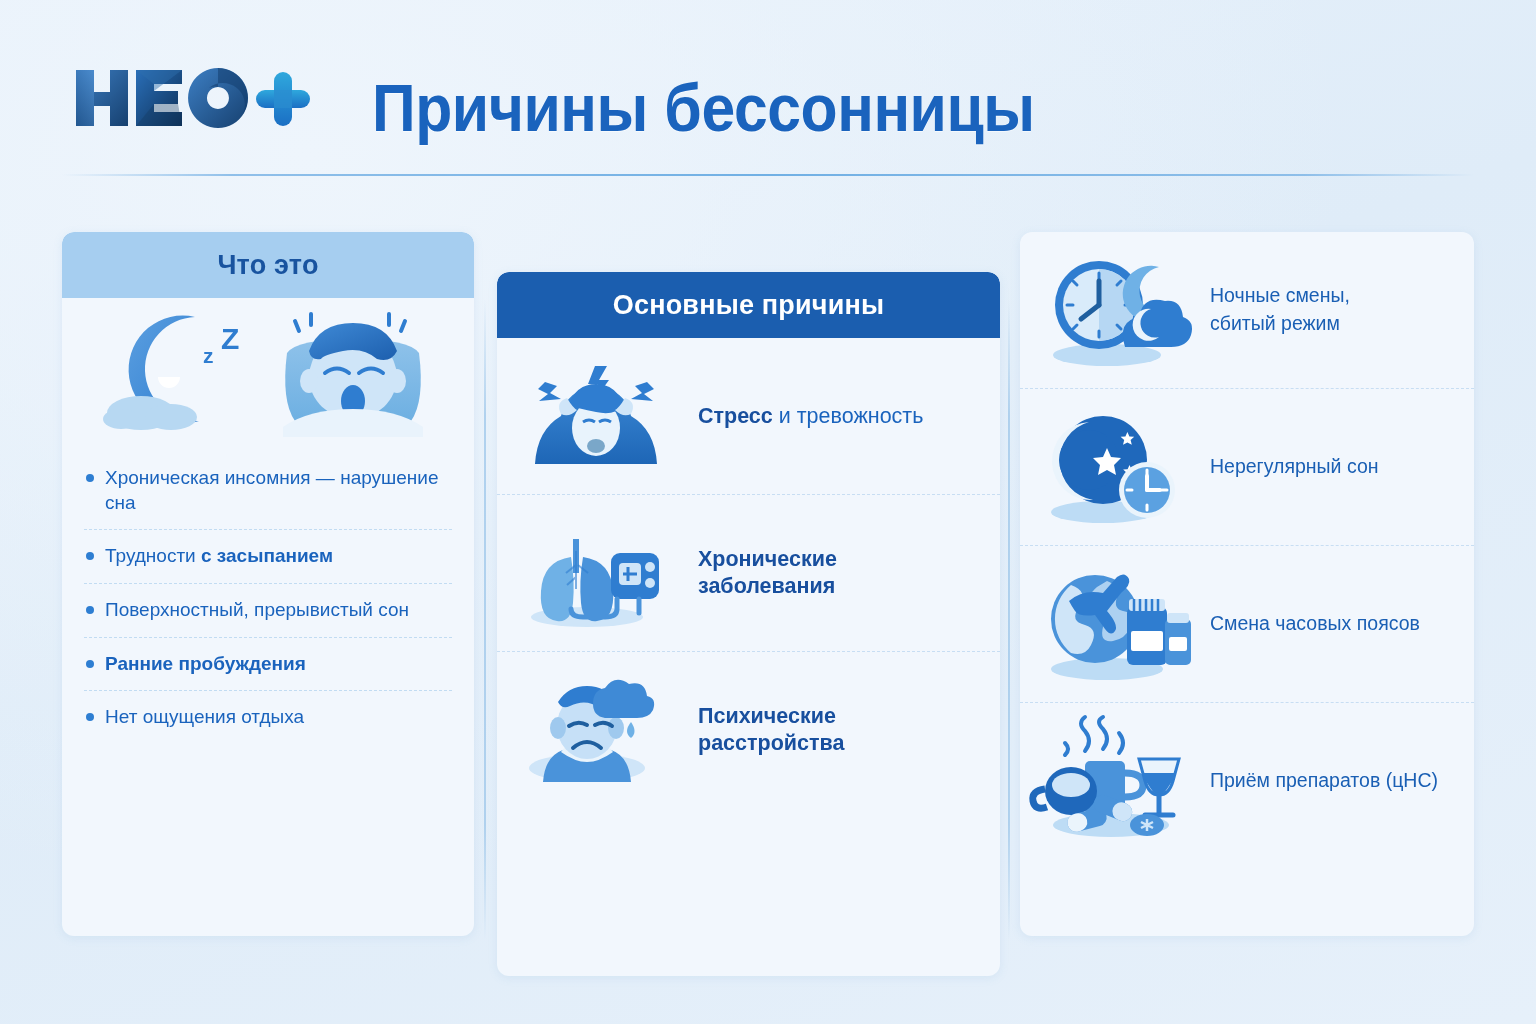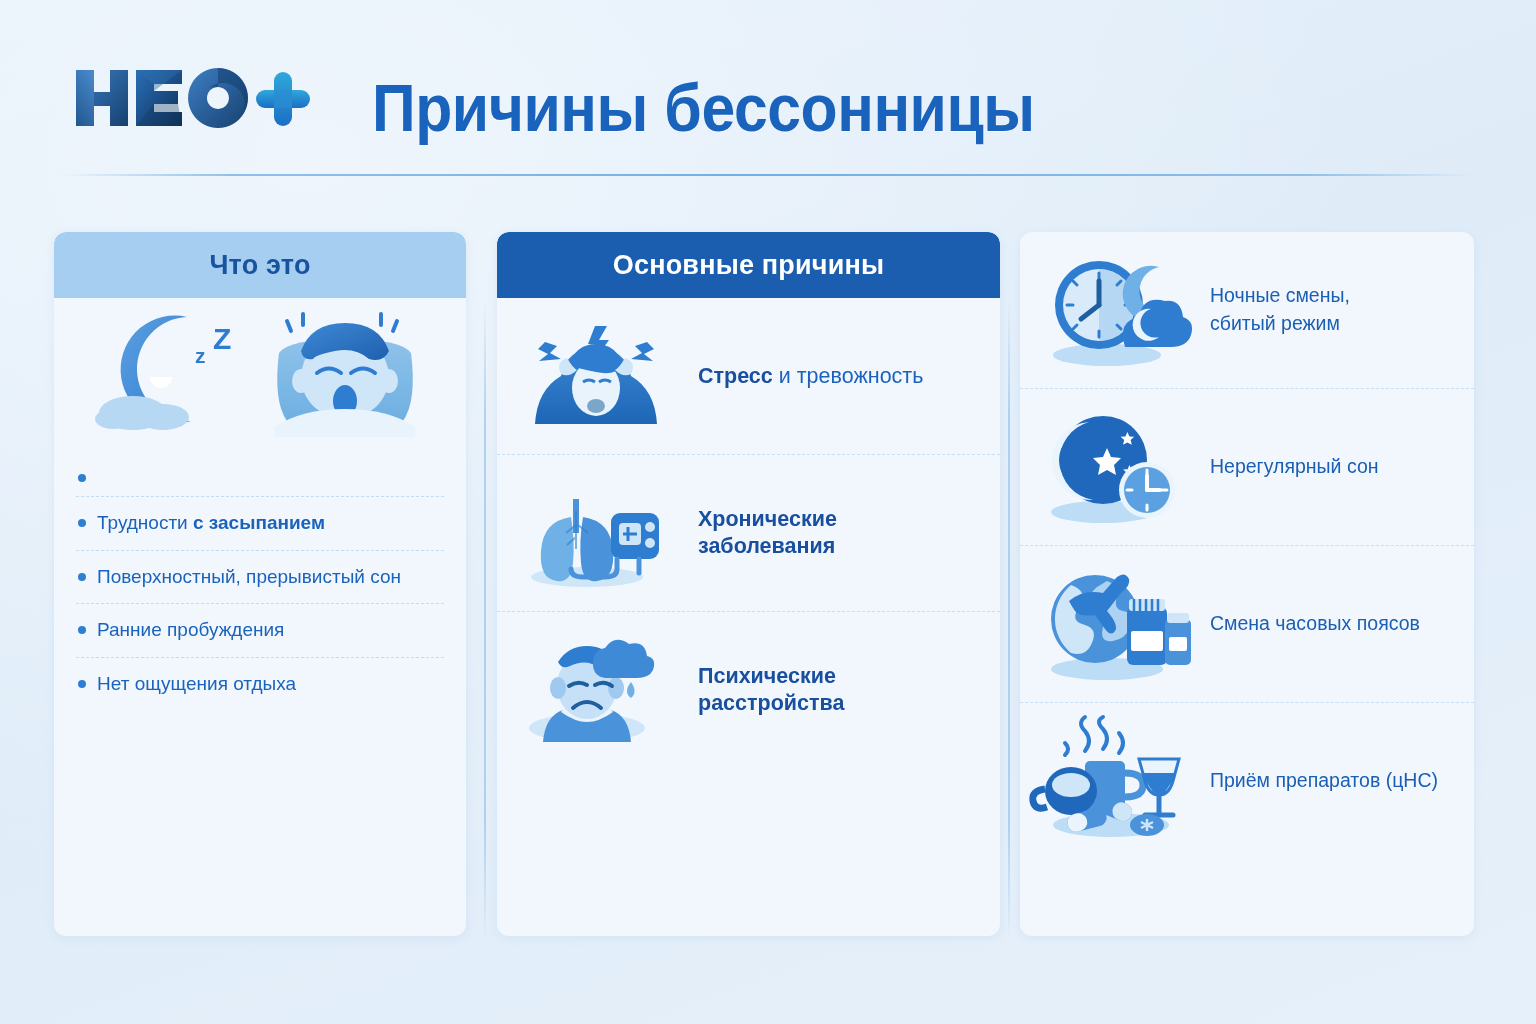--- a/index.html
+++ b/index.html
@@ -43,22 +43,22 @@
   .col-divider.d2{left:1008px;}
 
   
   .card{
     position:absolute;top:232px;
     border-radius:12px;
     background:#f2f7fd;
     box-shadow:0 2px 10px rgba(110,160,210,.13);
     overflow:hidden;
   }
-  .card.left{left:54px;width:412px;height:704px;}
-  .card.mid{left:497px;width:503px;height:704px;}
+  .card.left{left:62px;width:412px;height:704px;}
+  .card.mid{left:497px;width:503px;height:704px;margin-top:40px;}
   .card.right{left:1020px;width:454px;height:704px;}
 
   .card-head{
     height:66px;display:flex;align-items:center;justify-content:center;
     font-size:27px;font-weight:bold;letter-spacing:.2px;
     border-radius:12px 12px 0 0;
   }
   .card-head.light{background:#a6cef0;color:#18539f;}
   .card-head.solid{background:#1b5eaf;color:#ffffff;}
   .card-body{padding:0;}
@@ -71,21 +71,21 @@
     padding:14px 2px 14px 2px;
     border-bottom:1px dashed #c2dcf2;
     color:#1a63bd;font-size:19px;line-height:1.3;
   }
   .bullet-row:last-child{border-bottom:none;}
   .dot{
     flex:0 0 auto;width:8px;height:8px;border-radius:50%;
     background:#2e7ed2;margin-top:8px;
   }
   .bullet-row .txt b{font-weight:bold;}
-  .bullet-row.all-bold .txt{font-weight:normal;}
+  .bullet-row.all-bold .txt{font-weight:bold;}
 
   
   .mrow{
     display:flex;align-items:center;gap:27px;
     padding:22px 24px;
     border-bottom:1px dashed #c8deF3;
     min-height:128px;box-sizing:border-box;
   }
   .mrow:last-child{border-bottom:none;}
   .mrow .ic{flex:0 0 150px;height:112px;display:flex;align-items:center;justify-content:center;}
@@ -205,20 +205,21 @@
               <path d="M38 20 l0 -11"></path>
             <path d="M128 26 l4 -10"></path>
               <path d="M116 20 l0 -11"></path>
           </g>
         </svg>
       </div>
 
       <div class="bullets">
         <div class="bullet-row">
           <span class="dot"></span>
+          <span class="txt">Хроническая инсомния — нарушение сна</span>
         </div>
         <div class="bullet-row">
           <span class="dot"></span>
           <span class="txt"><span>Трудности </span><b>с засыпанием</b></span>
         </div>
         <div class="bullet-row">
           <span class="dot"></span>
           <span class="txt">Поверхностный, прерывистый сон</span>
         </div>
         <div class="bullet-row all-bold">

